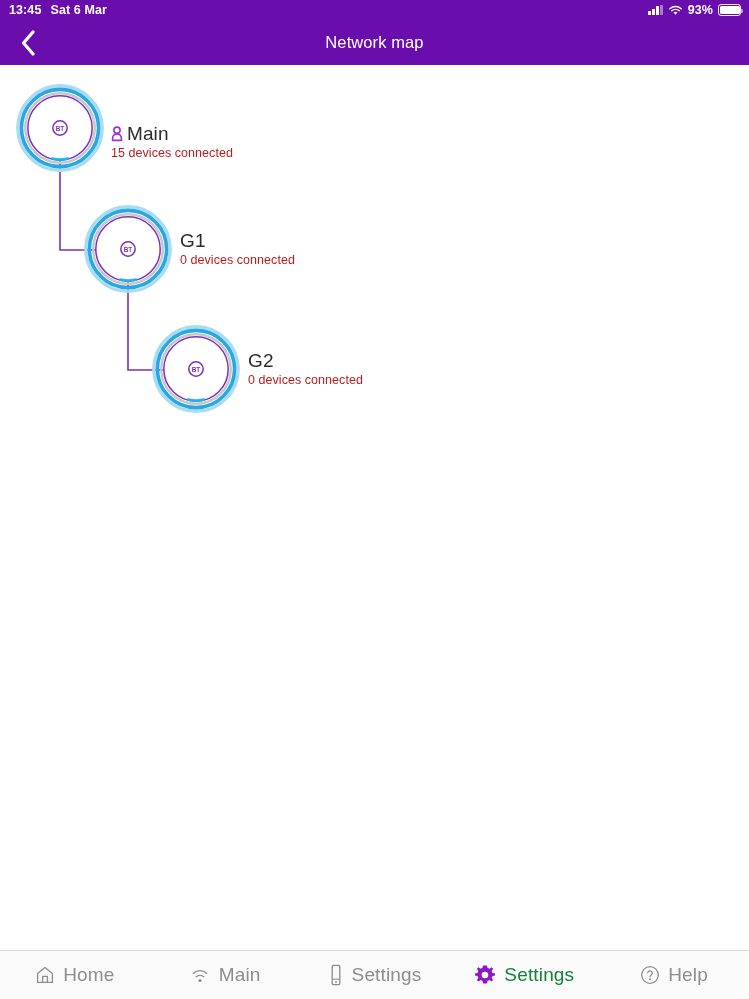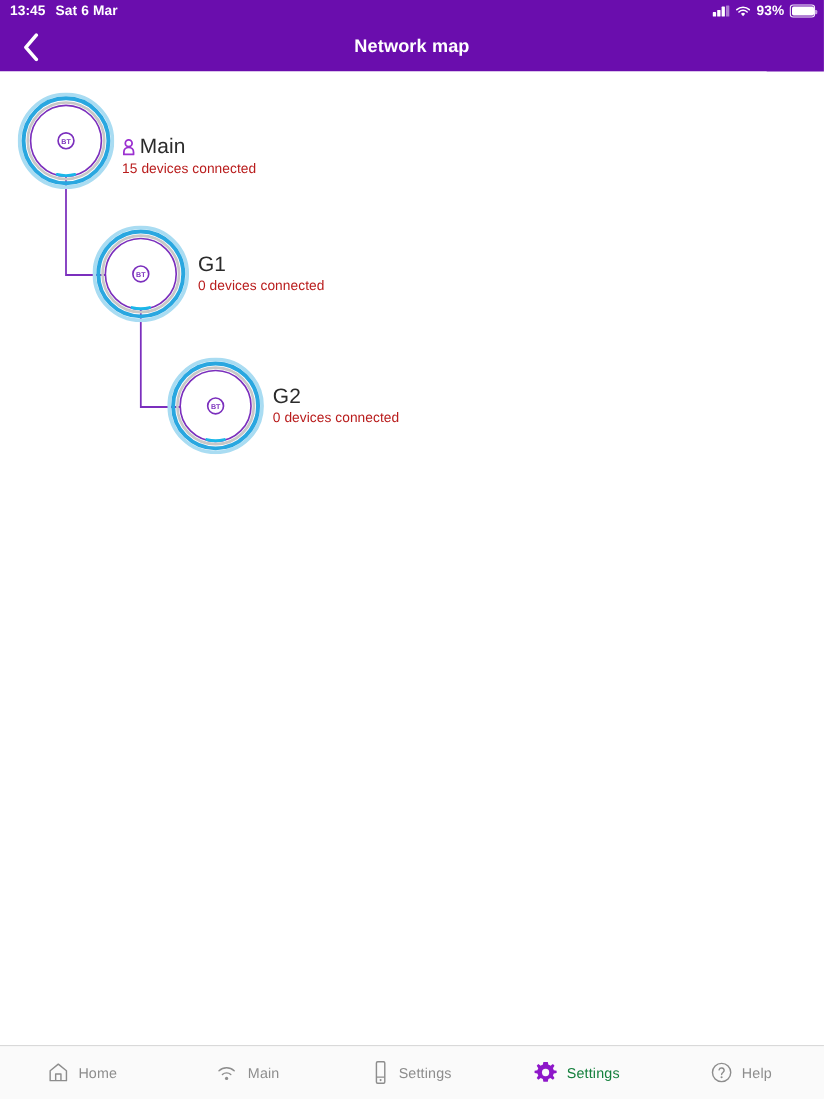--- a/index.html
+++ b/index.html
@@ -98,21 +98,21 @@
     width: 749px;
     height: 45px;
     background: #6a0dad;
     display: flex;
     align-items: center;
     justify-content: center;
   }
   .header-title {
     color: #ffffff;
     font-size: 16.5px;
-    font-weight: 700;
+    font-weight: 400;
     letter-spacing: 0.1px;
   }
   .back-btn {
     position: absolute;
     left: 8px; top: 0;
     width: 40px; height: 45px;
     display: flex; align-items: center; justify-content: center;
     cursor: pointer;
   }
   .back-btn svg { display: block; }
@@ -180,21 +180,21 @@
     flex: 1;
     height: 49px;
     display: flex;
     align-items: center;
     justify-content: center;
     gap: 8px;
     cursor: pointer;
   }
   .tab-ico { display: block; }
   .tab-label {
-    font-size: 13px;
+    font-size: 19px;
     color: #8d8d8d;
     letter-spacing: 0.15px;
   }
   .tab.active .tab-label {
     color: #15803d;
     font-weight: 400;
   }
 </style>
 </head>
 <body>

